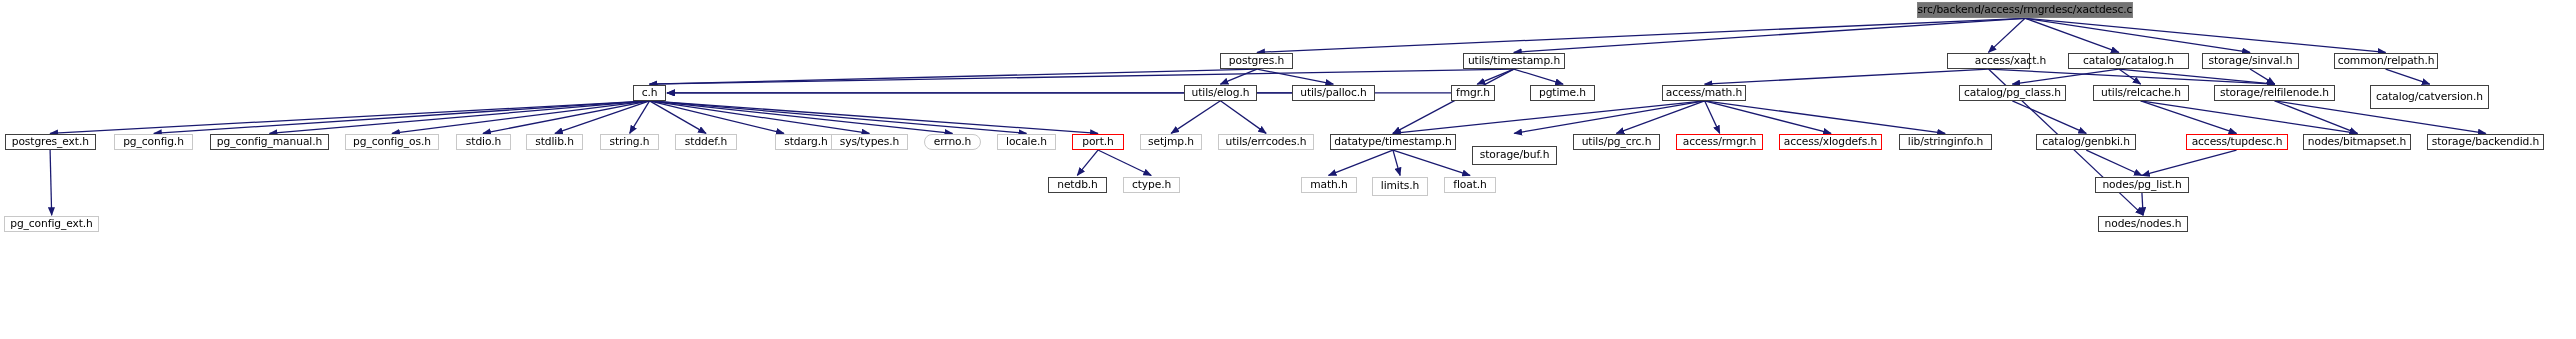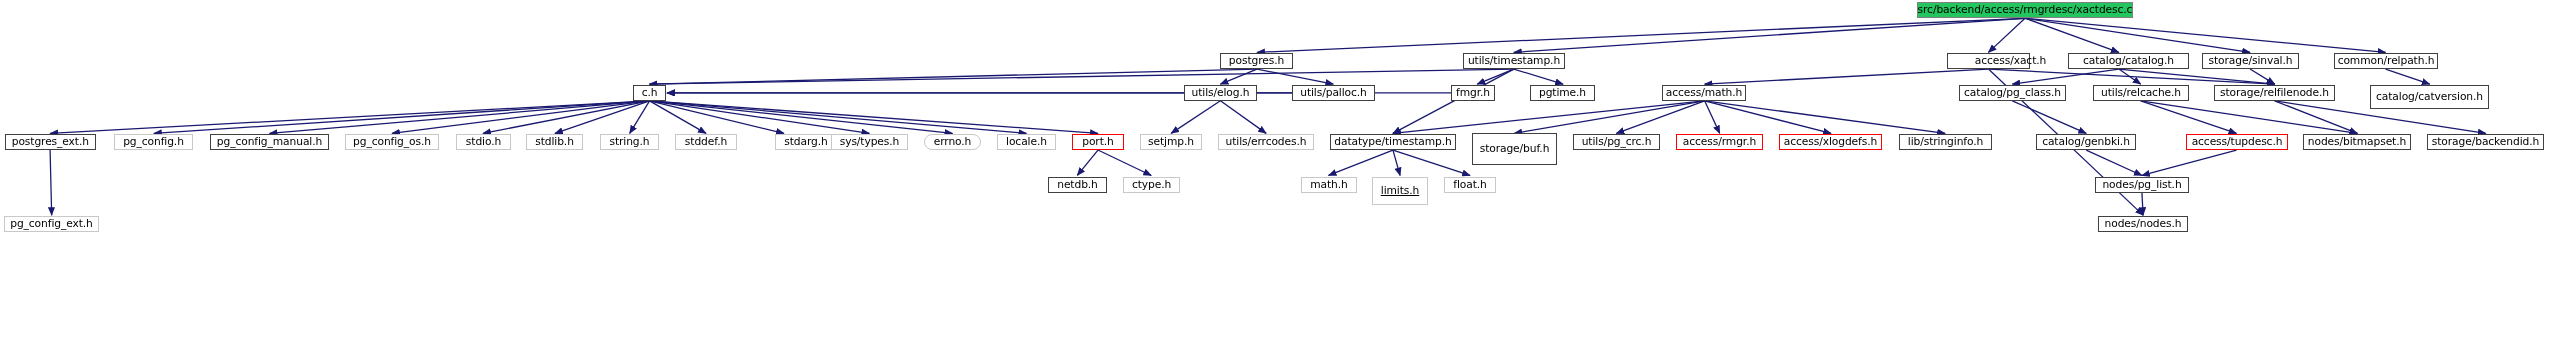--- a/index.html
+++ b/index.html
@@ -13,21 +13,21 @@
     background:#ffffff;
     border:0.8px solid #c8c8c8;
     font-size:10.7px;
     line-height:1;
     color:#000000;
     white-space:nowrap;
     letter-spacing:-0.1px;
   }
   .node.strong{border:1.6px solid #404040;}
   .node.red{border:1.6px solid #ff0000;}
-  .node.root{background:#22c55e;border:0.8px solid #808080;}
+  .node.root{background:#737373;border:0.8px solid #808080;}
 </style>
 </head>
 <body>
 
 <div id="graph-root">
   <svg id="edges" viewBox="0 0 3240 427" preserveAspectRatio="none">
     <defs>
       <marker id="arrow" markerWidth="11" markerHeight="9" refX="10" refY="4.5" orient="auto" markerUnits="userSpaceOnUse">
         <path d="M0,0 L11,4.5 L0,9 z" fill="#191970"></path>
       </marker>
@@ -120,32 +120,32 @@
       <div class="node" style="left: 600px; top: 134px; width: 59px; height: 16px;">string.h</div>
       <div class="node" style="left: 675px; top: 134px; width: 62px; height: 16px;">stddef.h</div>
       <div class="node" style="left: 739px; top: 134px; width: 62px; height: 16px; margin-left: 36px;">stdarg.h</div>
       <div class="node" style="left: 831px; top: 134px; width: 77px; height: 16px;">sys/types.h</div>
       <div class="node" style="left: 924px; top: 134px; width: 57px; height: 16px; border-radius: 8px;">errno.h</div>
       <div class="node" style="left: 997px; top: 134px; width: 59px; height: 16px;">locale.h</div>
       <div class="node red" style="left: 1072px; top: 134px; width: 52px; height: 16px;">port.h</div>
       <div class="node" style="left: 1140px; top: 134px; width: 62px; height: 16px;">setjmp.h</div>
       <div class="node" style="left: 1218px; top: 134px; width: 96px; height: 16px;">utils/errcodes.h</div>
       <div class="node strong" style="left: 1330px; top: 134px; width: 126px; height: 16px;">datatype/timestamp.h</div>
-      <div class="node strong" style="left: 1472px; top: 133px; width: 85px; height: 32px;">storage/buf.h</div>
+      <div class="node strong" style="left: 1472px; top: 146px; width: 85px; height: 19px;">storage/buf.h</div>
       <div class="node strong" style="left: 1573px; top: 134px; width: 87px; height: 16px;">utils/pg_crc.h</div>
       <div class="node red" style="left: 1676px; top: 134px; width: 87px; height: 16px;">access/rmgr.h</div>
       <div class="node red" style="left: 1779px; top: 134px; width: 103px; height: 16px;">access/xlogdefs.h</div>
       <div class="node strong" style="left: 1899px; top: 134px; width: 93px; height: 16px;">lib/stringinfo.h</div>
       <div class="node strong" style="left: 2036px; top: 134px; width: 100px; height: 16px;">catalog/genbki.h</div>
       <div class="node red" style="left: 2186px; top: 134px; width: 102px; height: 16px;">access/tupdesc.h</div>
       <div class="node strong" style="left: 2303px; top: 134px; width: 108px; height: 16px;">nodes/bitmapset.h</div>
       <div class="node strong" style="left: 2427px; top: 134px; width: 117px; height: 16px;">storage/backendid.h</div>
       <div class="node strong" style="left: 1048px; top: 177px; width: 59px; height: 16px;">netdb.h</div>
       <div class="node" style="left: 1123px; top: 177px; width: 57px; height: 16px;">ctype.h</div>
       <div class="node" style="left: 1301px; top: 177px; width: 56px; height: 16px;">math.h</div>
-      <div class="node" style="left: 1372px; top: 177px; width: 56px; height: 28px; text-decoration: underline;">limits.h</div>
+      <div class="node" style="left: 1372px; top: 177px; width: 56px; height: 19px;">limits.h</div>
       <div class="node" style="left: 1444px; top: 177px; width: 52px; height: 16px;">float.h</div>
       <div class="node strong" style="left: 2095px; top: 177px; width: 94px; height: 16px;">nodes/pg_list.h</div>
       <div class="node" style="left: 4px; top: 216px; width: 95px; height: 16px;">pg_config_ext.h</div>
       <div class="node strong" style="left: 2098px; top: 216px; width: 90px; height: 16px;">nodes/nodes.h</div>
     </div>
 </div>
 
 
 </body></html>

